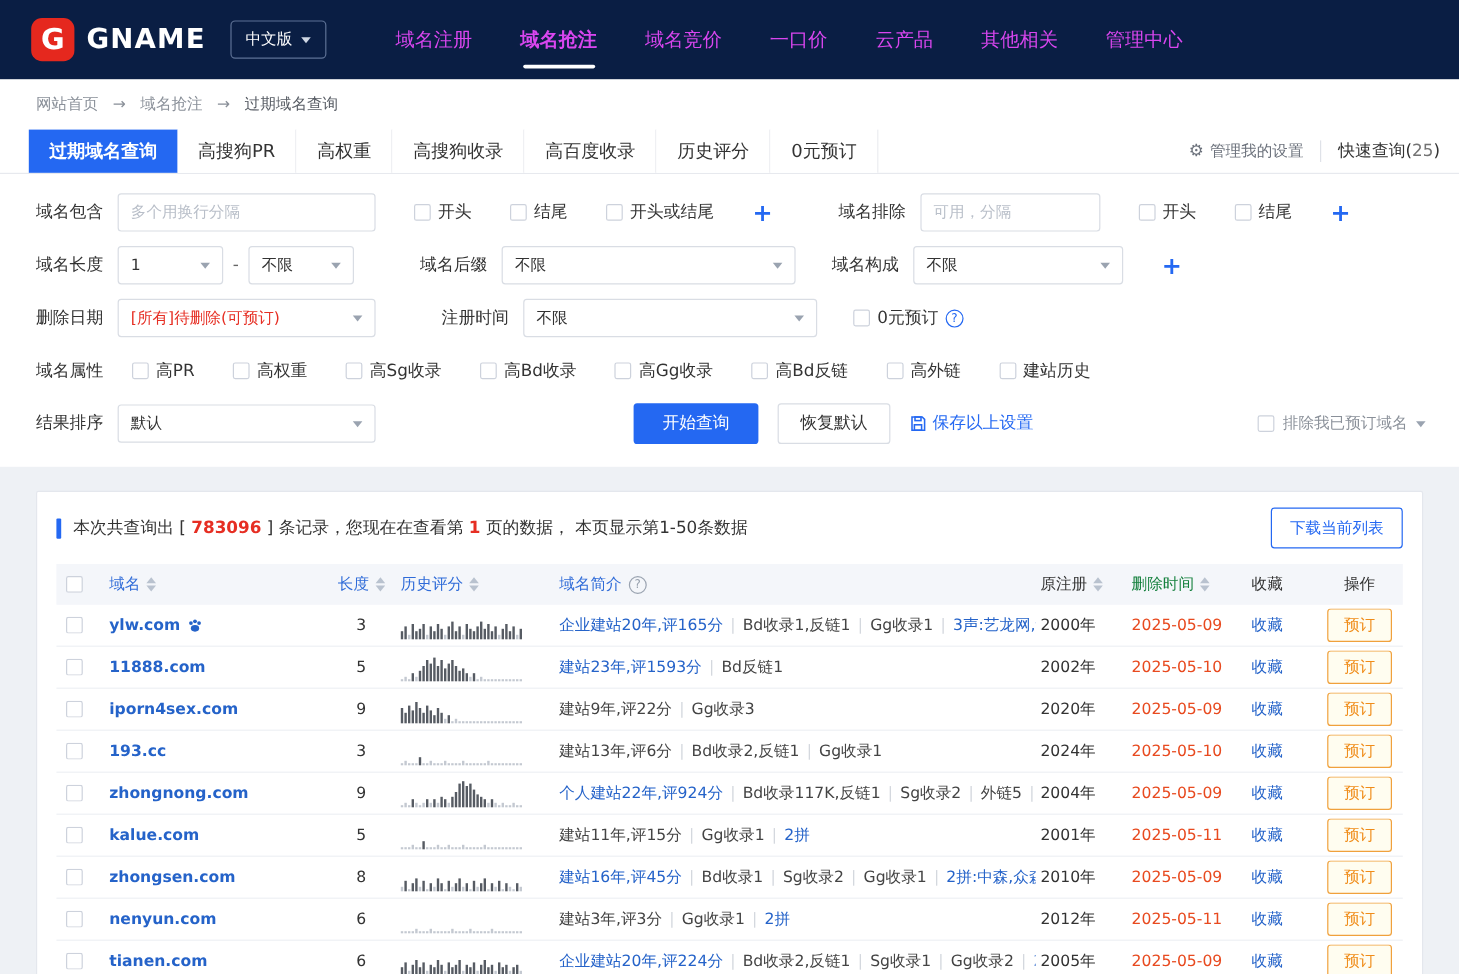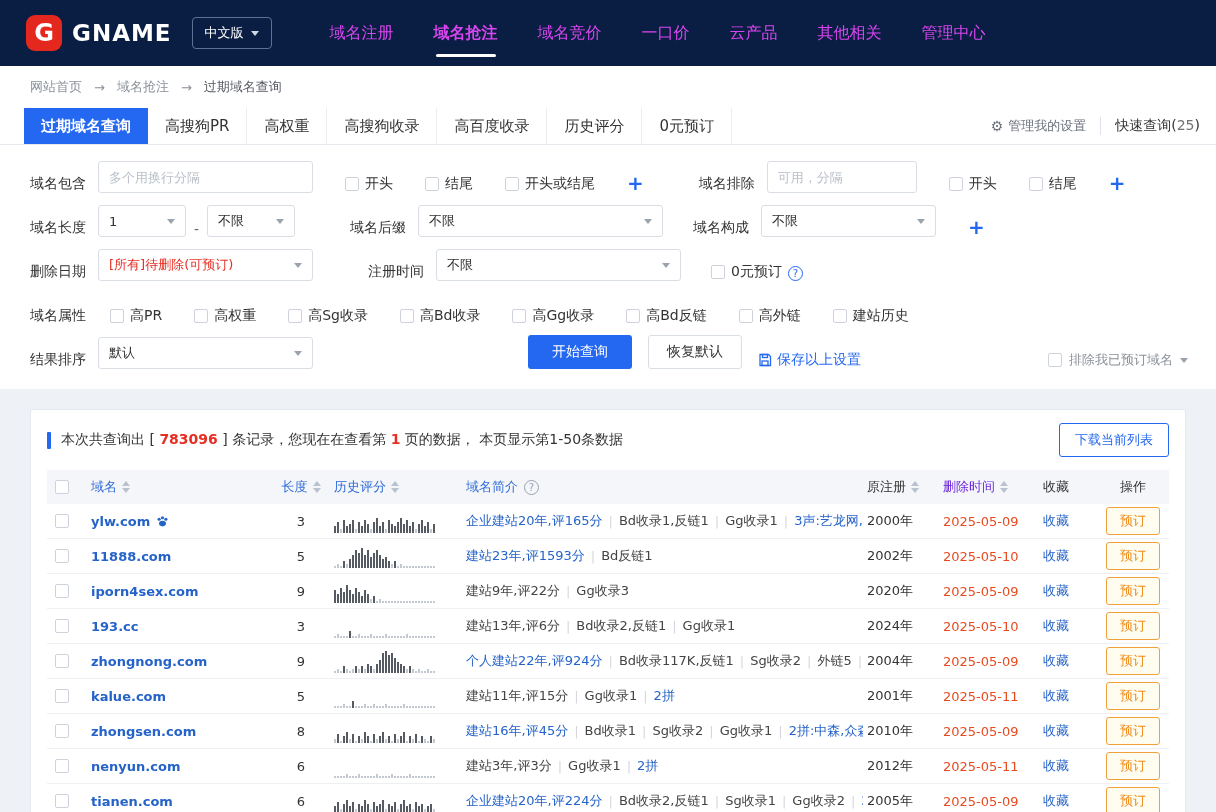--- a/index.html
+++ b/index.html
@@ -33,21 +33,21 @@
   .tab.active { background:#2468f2; color:#fff; font-weight:700; border-right:none; }
   .tab-right { margin-left:auto; display:flex; align-items:center; gap:14px; padding-right:16px; }
   .manage { display:flex; align-items:center; gap:5px; color:#6c727c; font-size:13px; cursor:pointer; }
   .gear { font-size:14px; color:#6c727c; }
   .vdiv { width:1px; height:18px; background:#dfe2e8; }
   .quick { font-size:14px; color:#333; cursor:pointer; }
   .quick .red { color:#737373; }
 
   
   .filters { padding:16px 0 8px 30px; background:#fff; }
-  .frow { display:flex; align-items:flex-end; margin-bottom:12px; height:32px; }
+  .frow { display:flex; align-items:center; margin-bottom:12px; height:32px; }
   .flabel { width:68px; font-size:14px; color:#333; flex-shrink:0; }
   .inp { height:32px; border:1px solid #d9dde4; border-radius:3px; padding:0 10px; font-size:13px; color:#333; outline:none; font-family:inherit; }
   .inp::placeholder { color:#b9bfc9; }
   .w215 { width:215px; } .w150 { width:150px; } .w88 { width:88px; } .w245 { width:245px; } .w175 { width:175px; }
   .sel { height:32px; border:1px solid #d9dde4; border-radius:3px; background:#fff; display:flex; align-items:center; justify-content:space-between; padding:0 10px; font-size:13px; cursor:pointer; }
   .sel .caret { width:0;height:0;border-left:4px solid transparent;border-right:4px solid transparent;border-top:5px solid #9aa3b0; margin-left:8px; }
   .sel-val.red { color:#e62e23; }
   .ck { display:flex; align-items:center; gap:6px; font-size:14px; color:#333; cursor:pointer; white-space:nowrap; }
   .cb { display:inline-block; width:14px; height:14px; border:1px solid #cdd2dc; border-radius:2px; background:#fff; flex-shrink:0; }
   .plus { color:#2468f2; font-size:20px; font-weight:700; cursor:pointer; line-height:1; }
@@ -322,21 +322,21 @@
             <span>域名简介</span>
             <span class="help help-gray">?</span>
           </div>
         <div class="cell c-reg th-blue">
             <span>原注册</span>
             <span class="sort">
               <i class="up"></i>
               <i class="dn"></i>
             </span>
           </div>
-        <div class="cell c-del th-blue" style="color:#6d28d9;">
+        <div class="cell c-del th-blue" style="color:#15803d;">
             <span>删除时间</span>
             <span class="sort">
               <i class="up"></i>
               <i class="dn"></i>
             </span>
           </div>
         <div class="cell c-fav th-dark">
             <span>收藏</span>
           </div>
         <div class="cell c-act th-dark">

